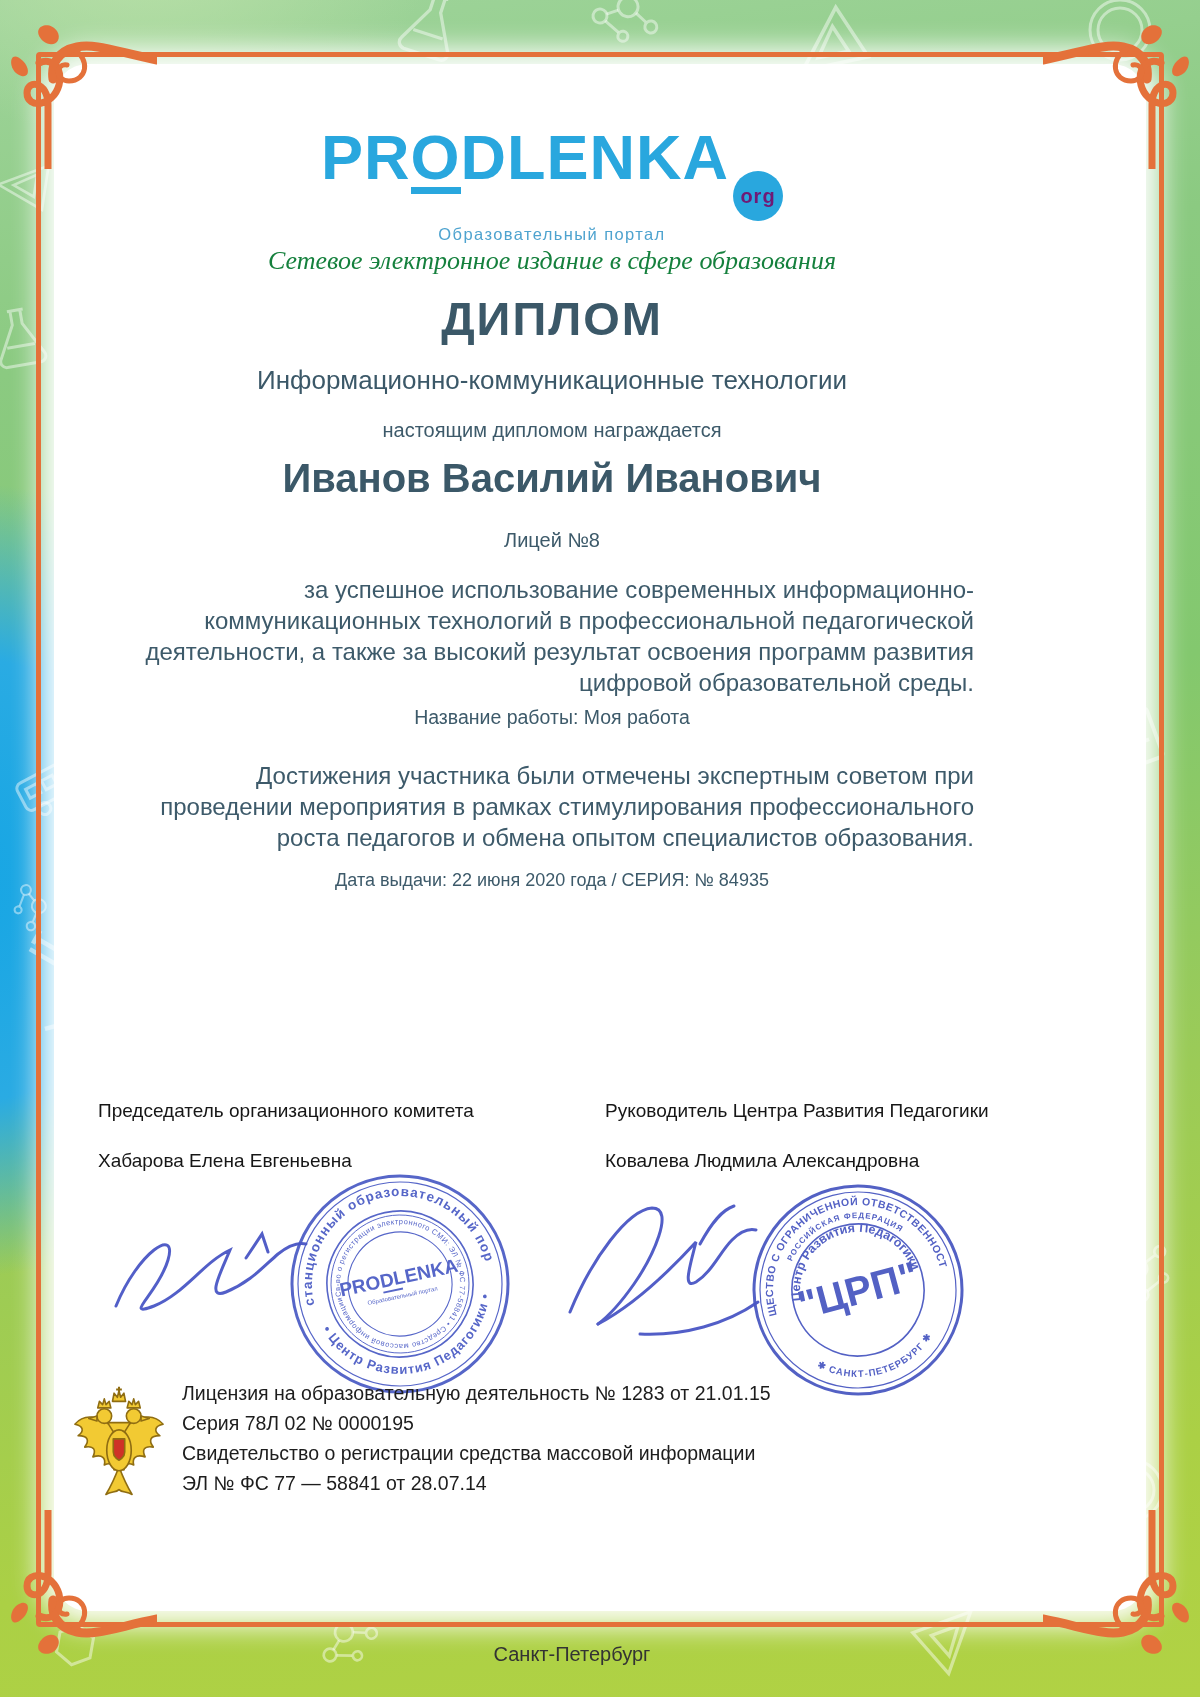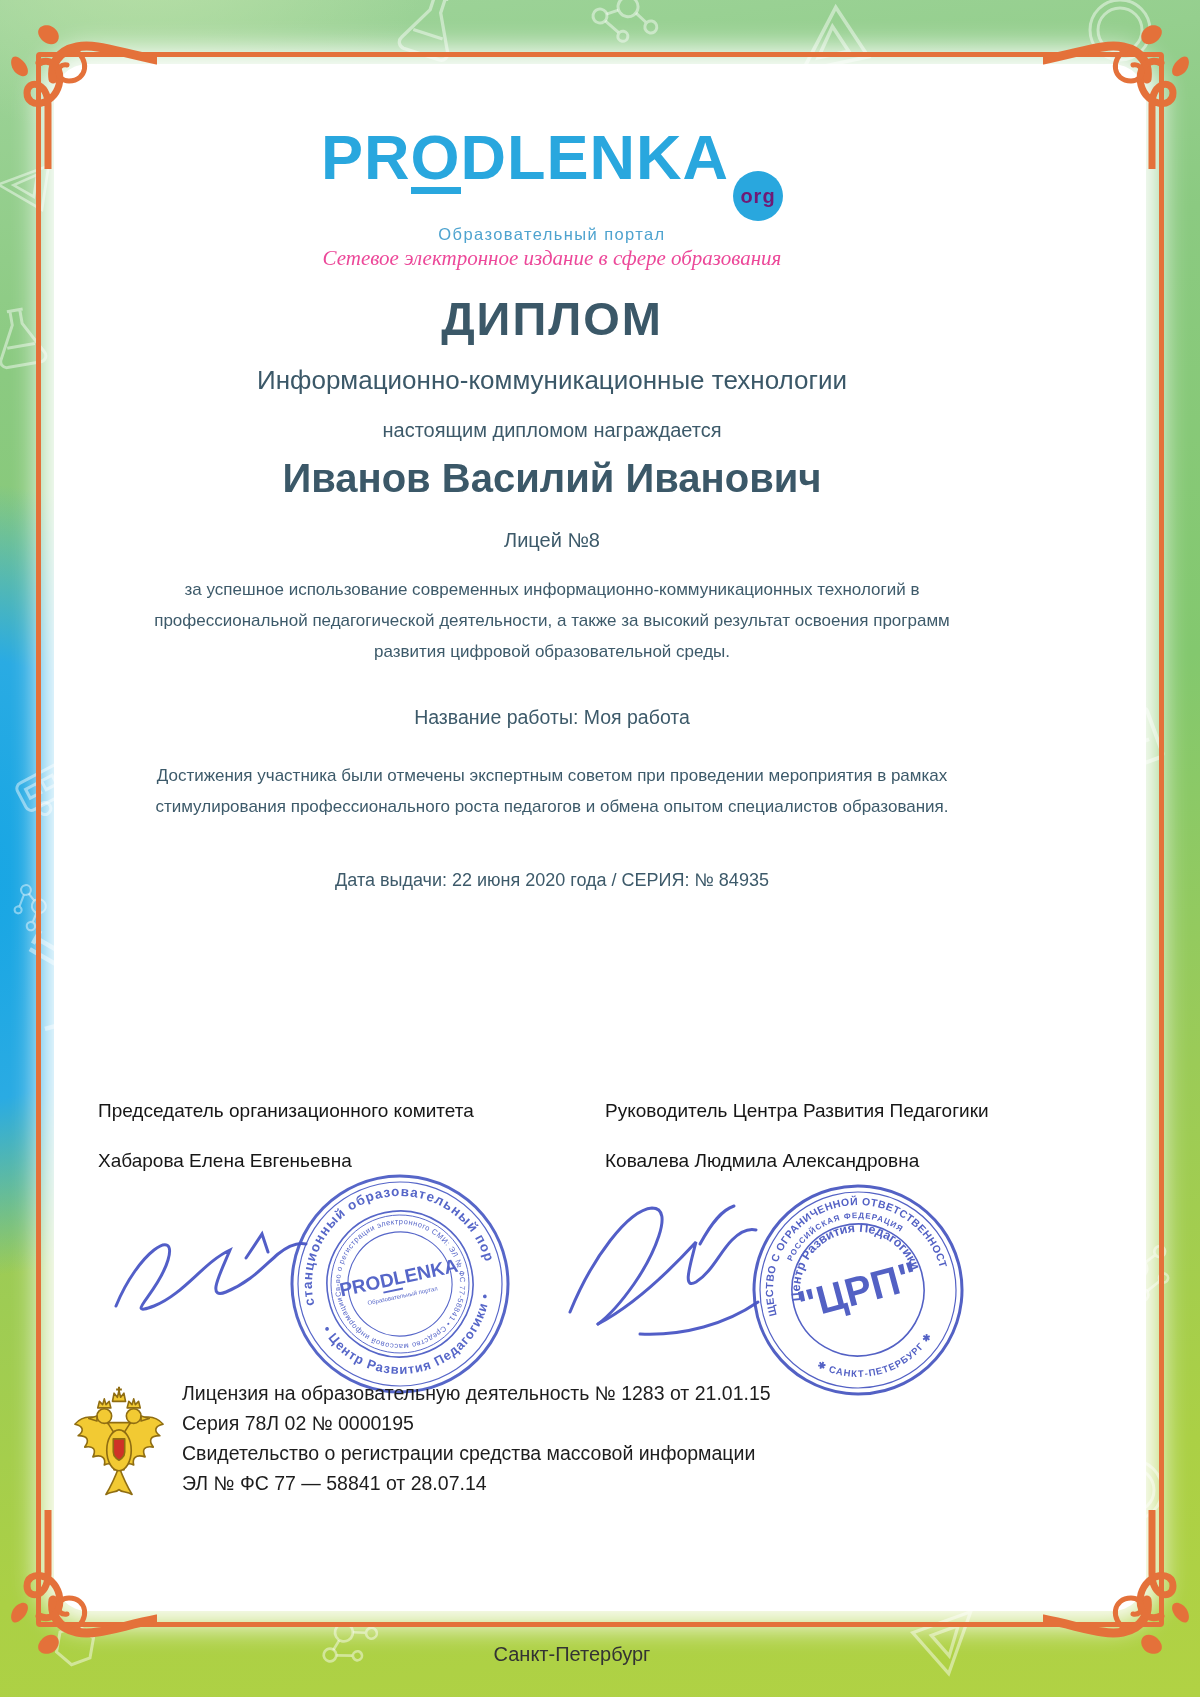--- a/index.html
+++ b/index.html
@@ -21,27 +21,27 @@
   .orn.bl{left:-34px;bottom:-38px;transform:scaleY(-1);}
   .orn.br{right:-34px;bottom:-38px;transform:scale(-1,-1);}
   .cblock{position:absolute;left:0;width:1104px;text-align:center;color:#3d5a6a;}
   .logo{top:126px;}
   .logo-text{font-size:63px;font-weight:bold;color:#29a7de;letter-spacing:1px;line-height:1;}
   .logo-o{display:inline-block;border-bottom:7px solid #29a7de;line-height:0.92;}
   .org-badge{display:inline-block;vertical-align:-24px;margin-left:4px;width:50px;height:50px;
              border-radius:50%;background:#29a7de;color:#701a75;font-size:20px;line-height:50px;text-align:center;}
   .logo-sub{margin-top:4px;font-size:16.5px;letter-spacing:1.4px;color:#4ea3cf;}
   .tagline{top:246px;font-family:"Liberation Serif","DejaVu Serif",serif;font-style:italic;
-           font-size:21px;color:#ec4899;}
+           font-size:26px;color:#15803d;}
   .title{top:291px;font-size:47px;font-weight:bold;letter-spacing:2px;color:#3b5868;}
   .category{top:365px;font-size:26px;font-weight:normal;color:#3b5868;}
   .award-line{top:419px;font-size:20px;}
   .recipient{top:456px;font-size:40px;font-weight:bold;color:#3b5868;}
   .institution{top:529px;font-size:20px;}
-  .body-par{font-size:17px;line-height:31px;}
+  .body-par{font-size:24px;line-height:31px;text-align:right;}
   .body1{top:574px;left:130px;width:844px;}
   .work-line{top:706px;font-size:19.5px;}
   .body2{top:760px;left:130px;width:844px;}
   .issue-line{top:870px;font-size:18px;}
   .sig{position:absolute;font-size:19px;color:#161616;text-align:left;white-space:nowrap;}
   .sig.role-l{left:98px;top:1100px;}
   .sig.role-r{left:605px;top:1100px;}
   .sig.name-l{left:98px;top:1150px;}
   .sig.name-r{left:605px;top:1150px;}
   .stamp{position:absolute;}

